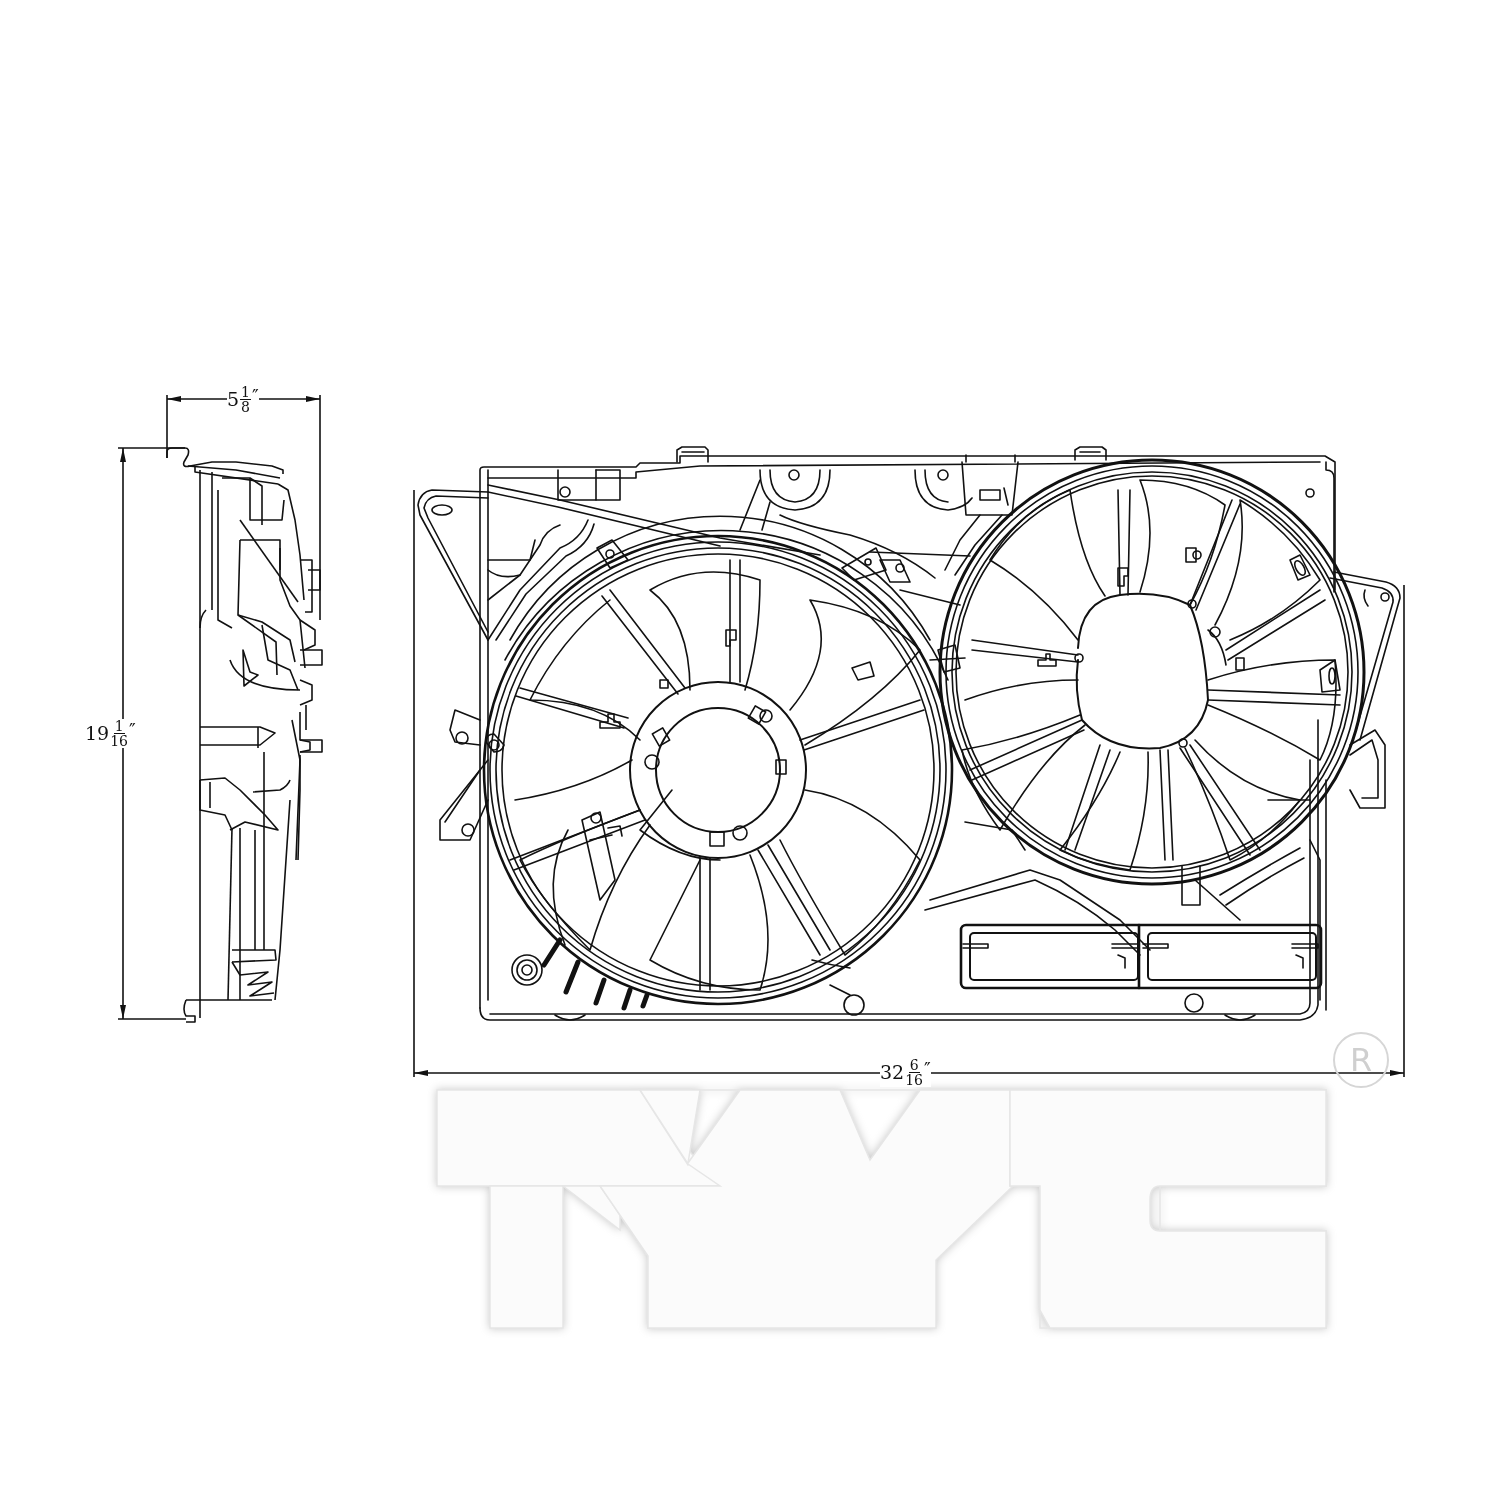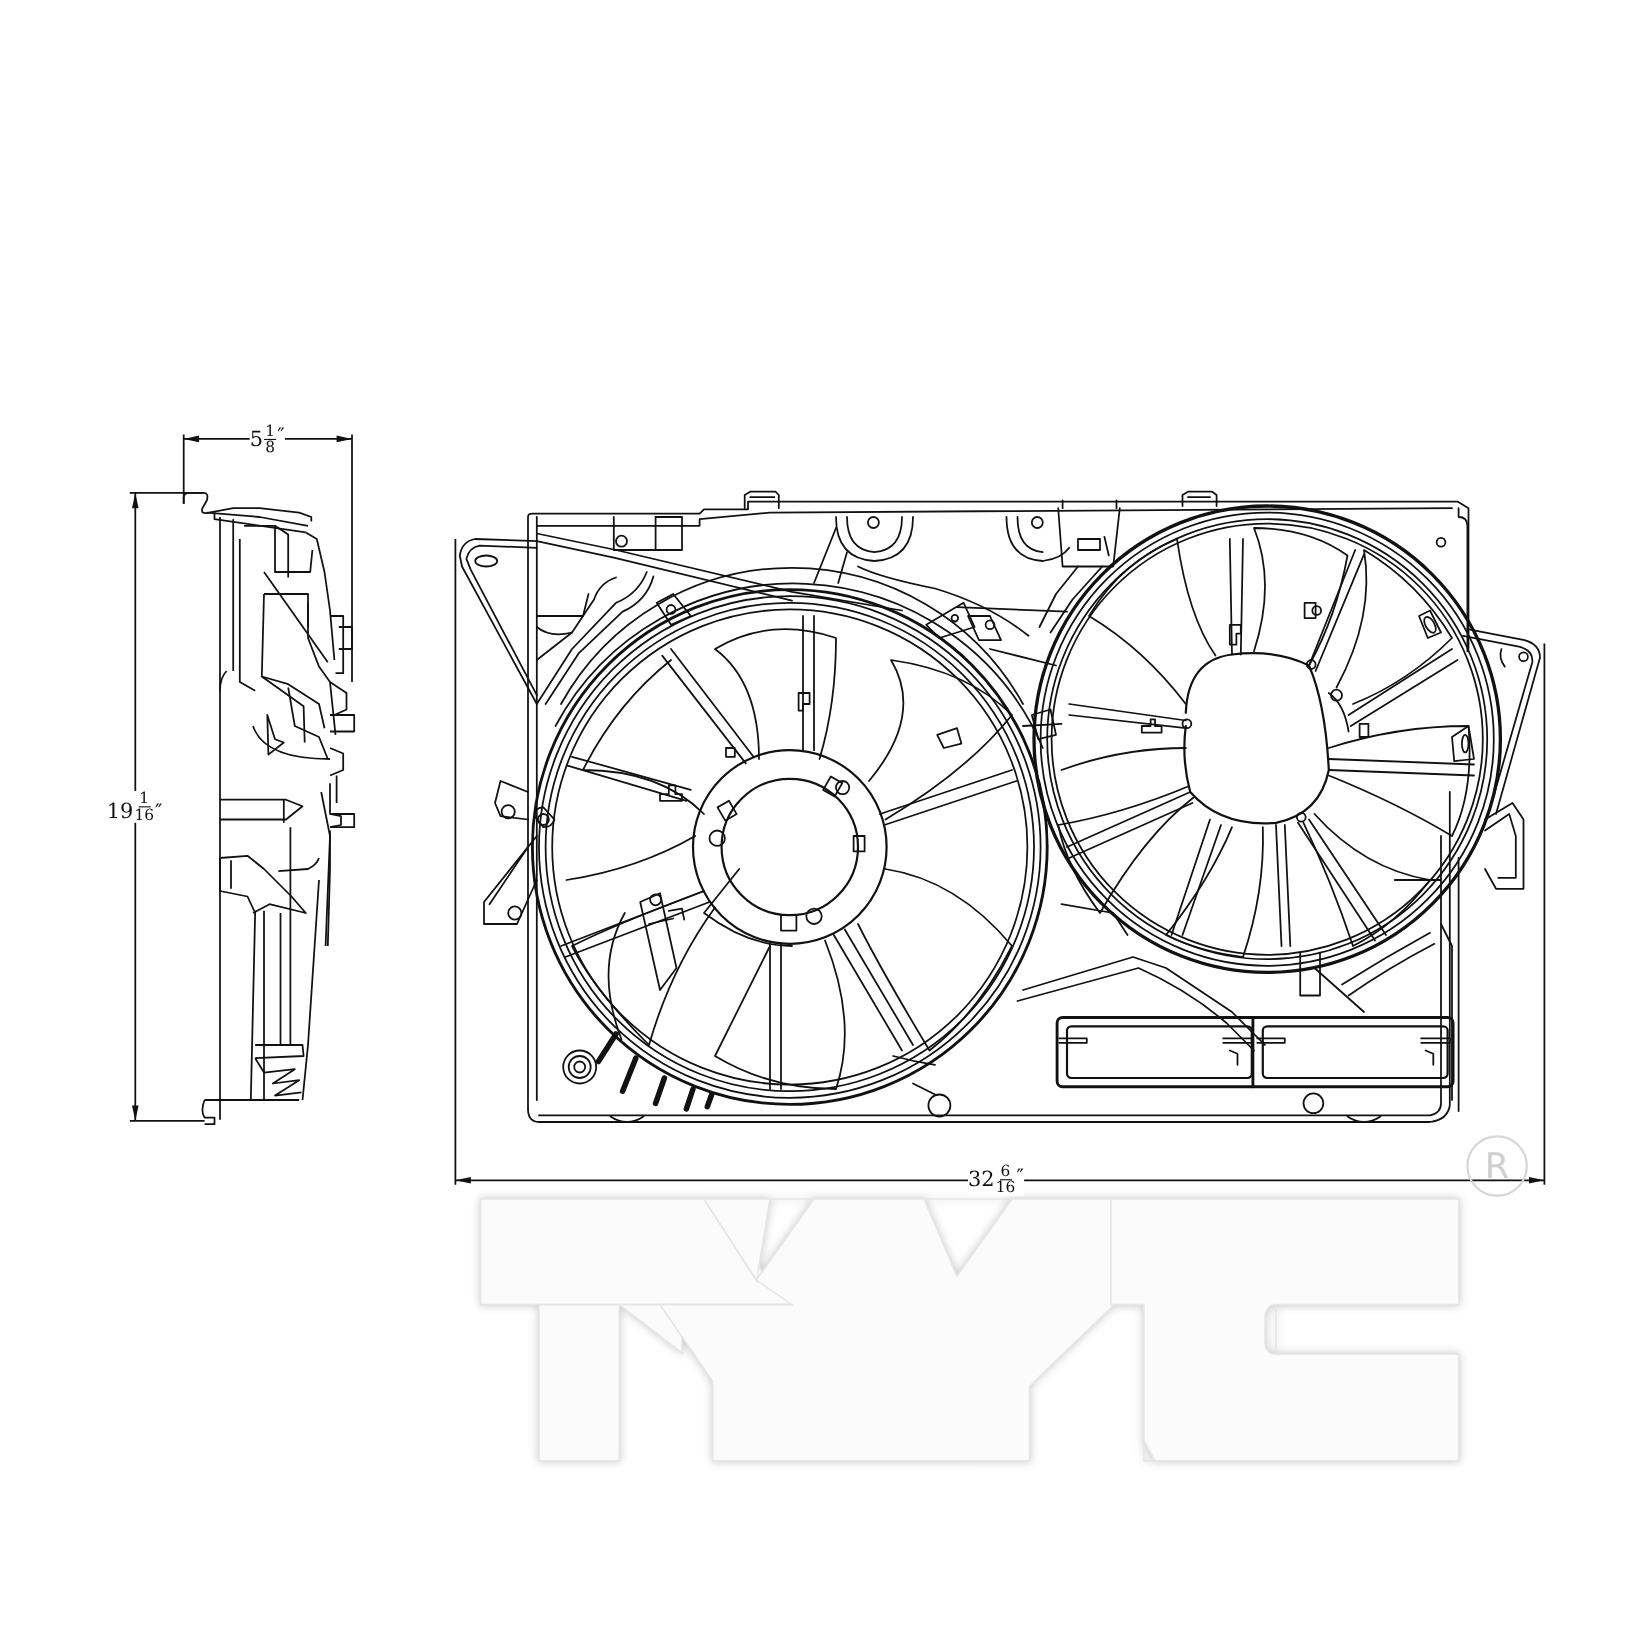--- a/index.html
+++ b/index.html
@@ -351,21 +351,21 @@
 
 <div class="dim-label" style="left:227px; top:385px;">
   <span class="dim-whole">5</span>
   <span class="dim-frac">
     <span class="num">1</span>
     <span class="den">8</span>
   </span>
   <span class="dim-unit">″</span>
 </div>
 
-<div class="dim-label" style="left:97px; top:719px;align-items:flex-end;">
+<div class="dim-label" style="left:85px; top:719px;">
   <span class="dim-whole">19</span>
   <span class="dim-frac">
     <span class="num">1</span>
     <span class="den">16</span>
   </span>
   <span class="dim-unit">″</span>
 </div>
 
 <div class="dim-label" style="left:880px; top:1058px;">
   <span class="dim-whole">32</span>

